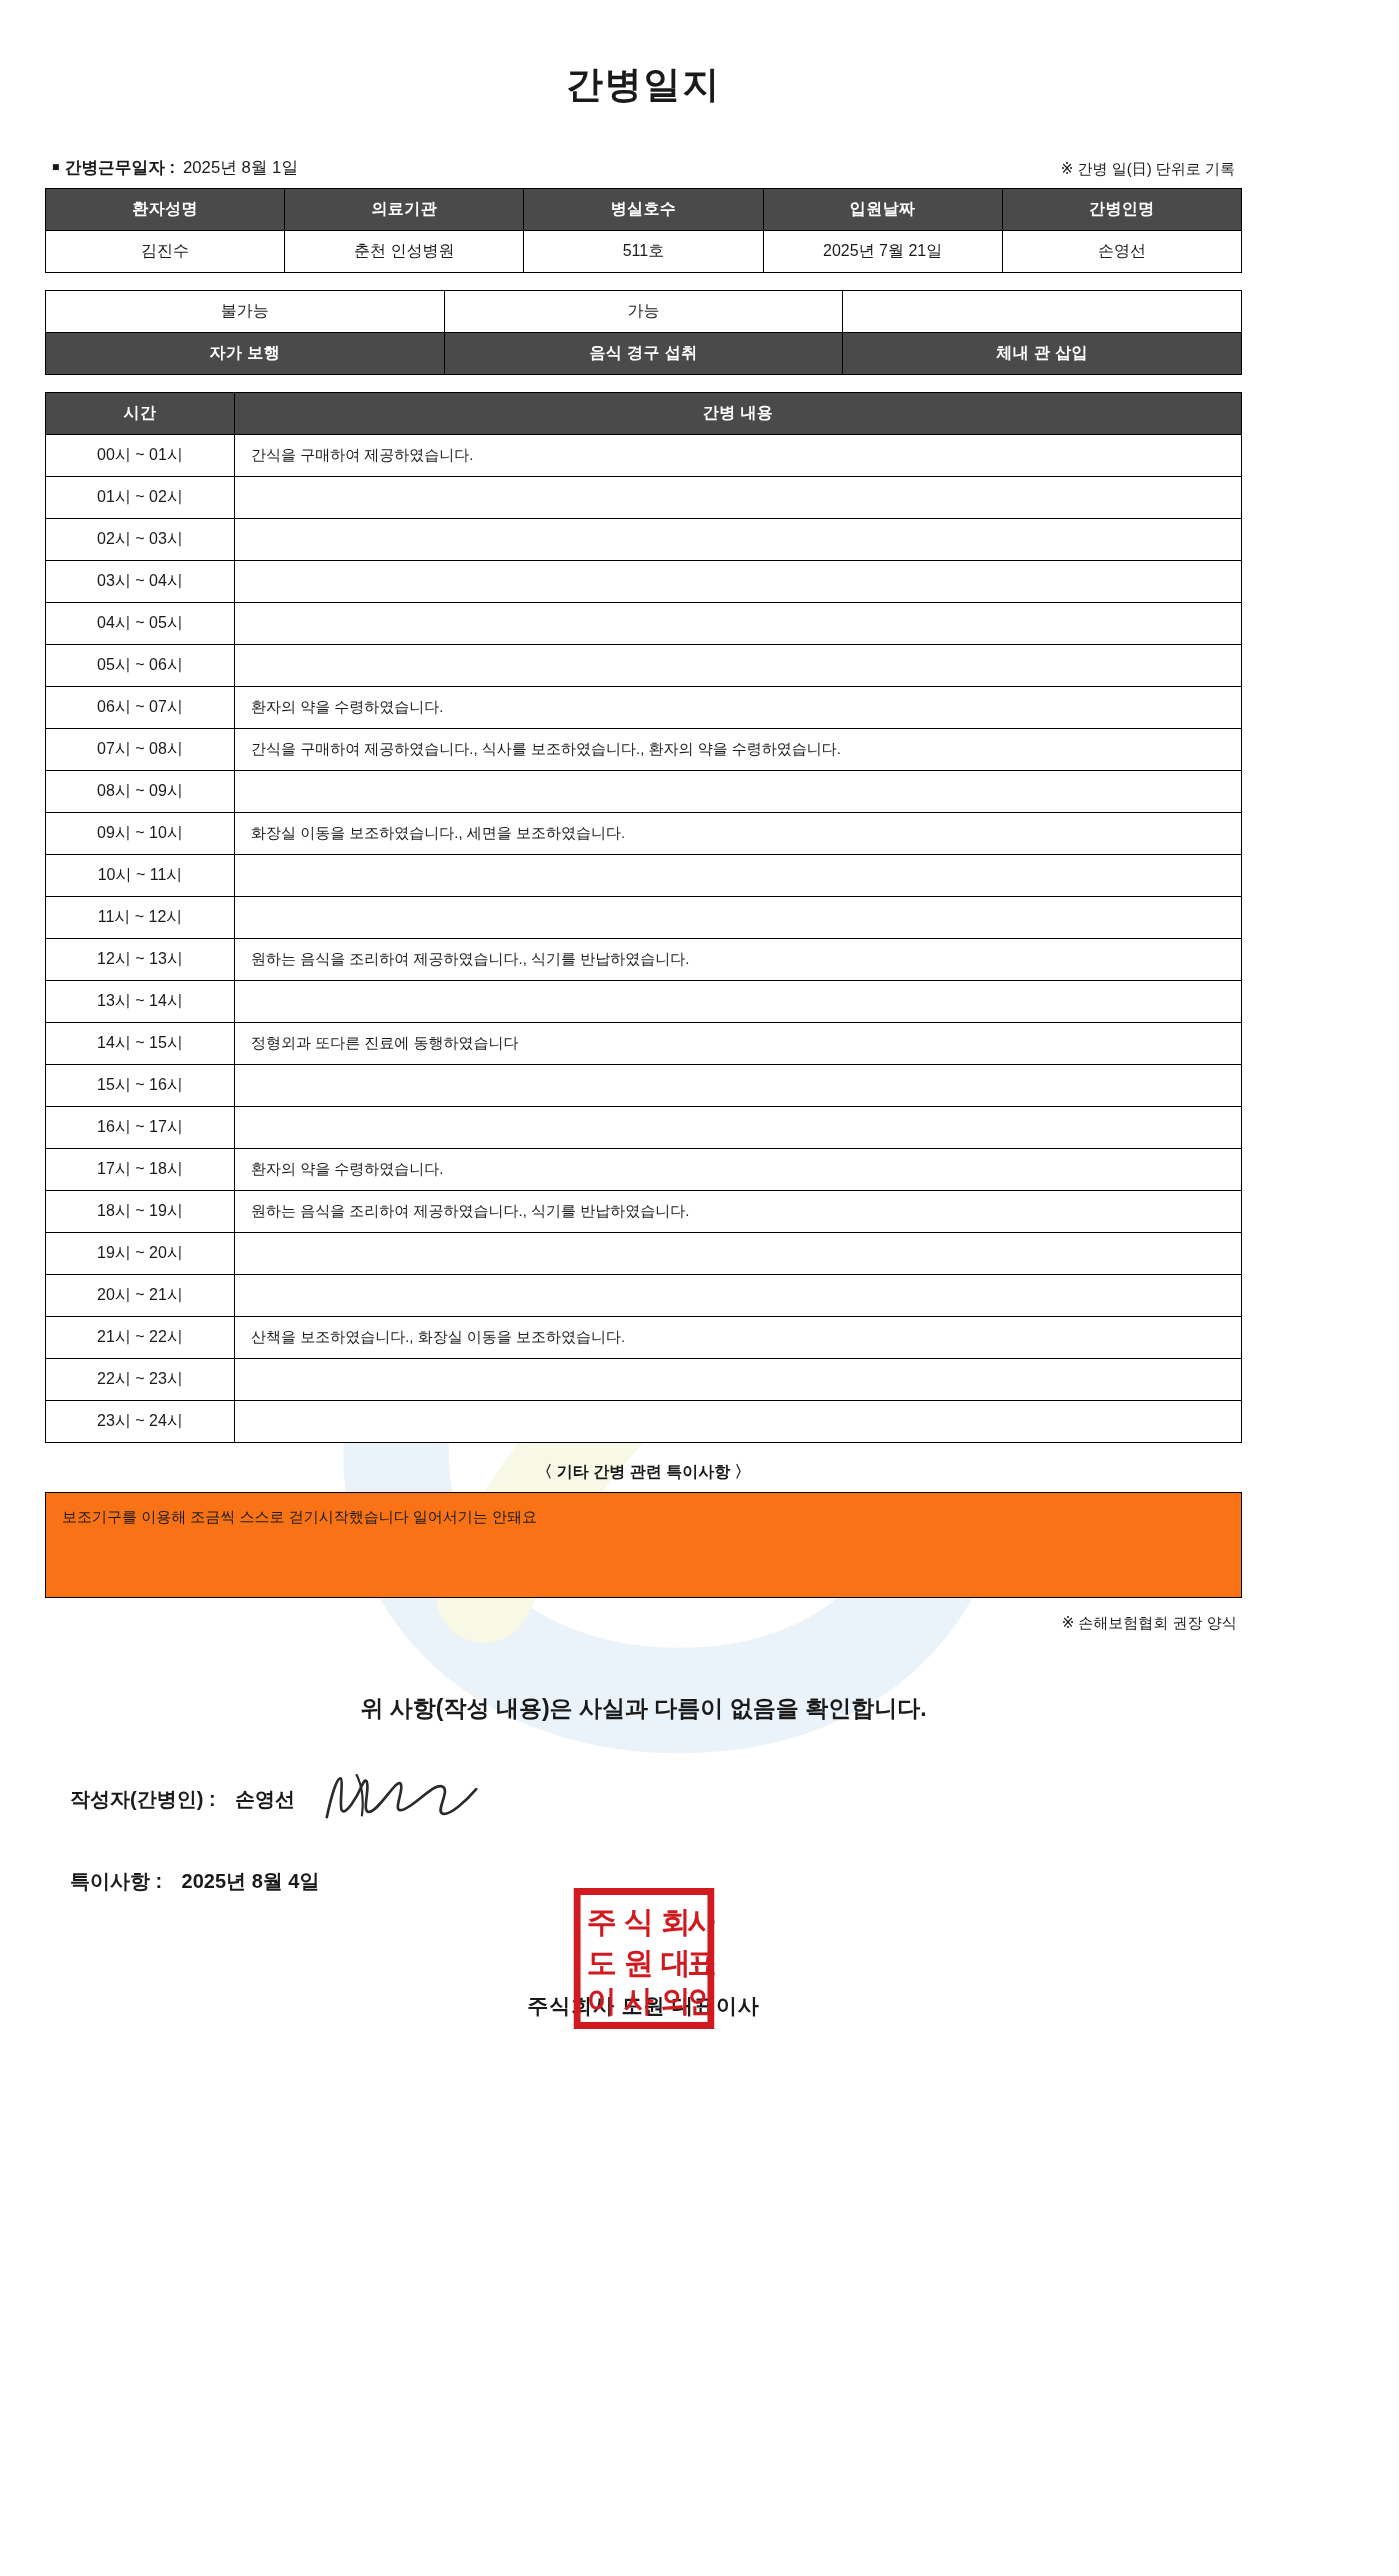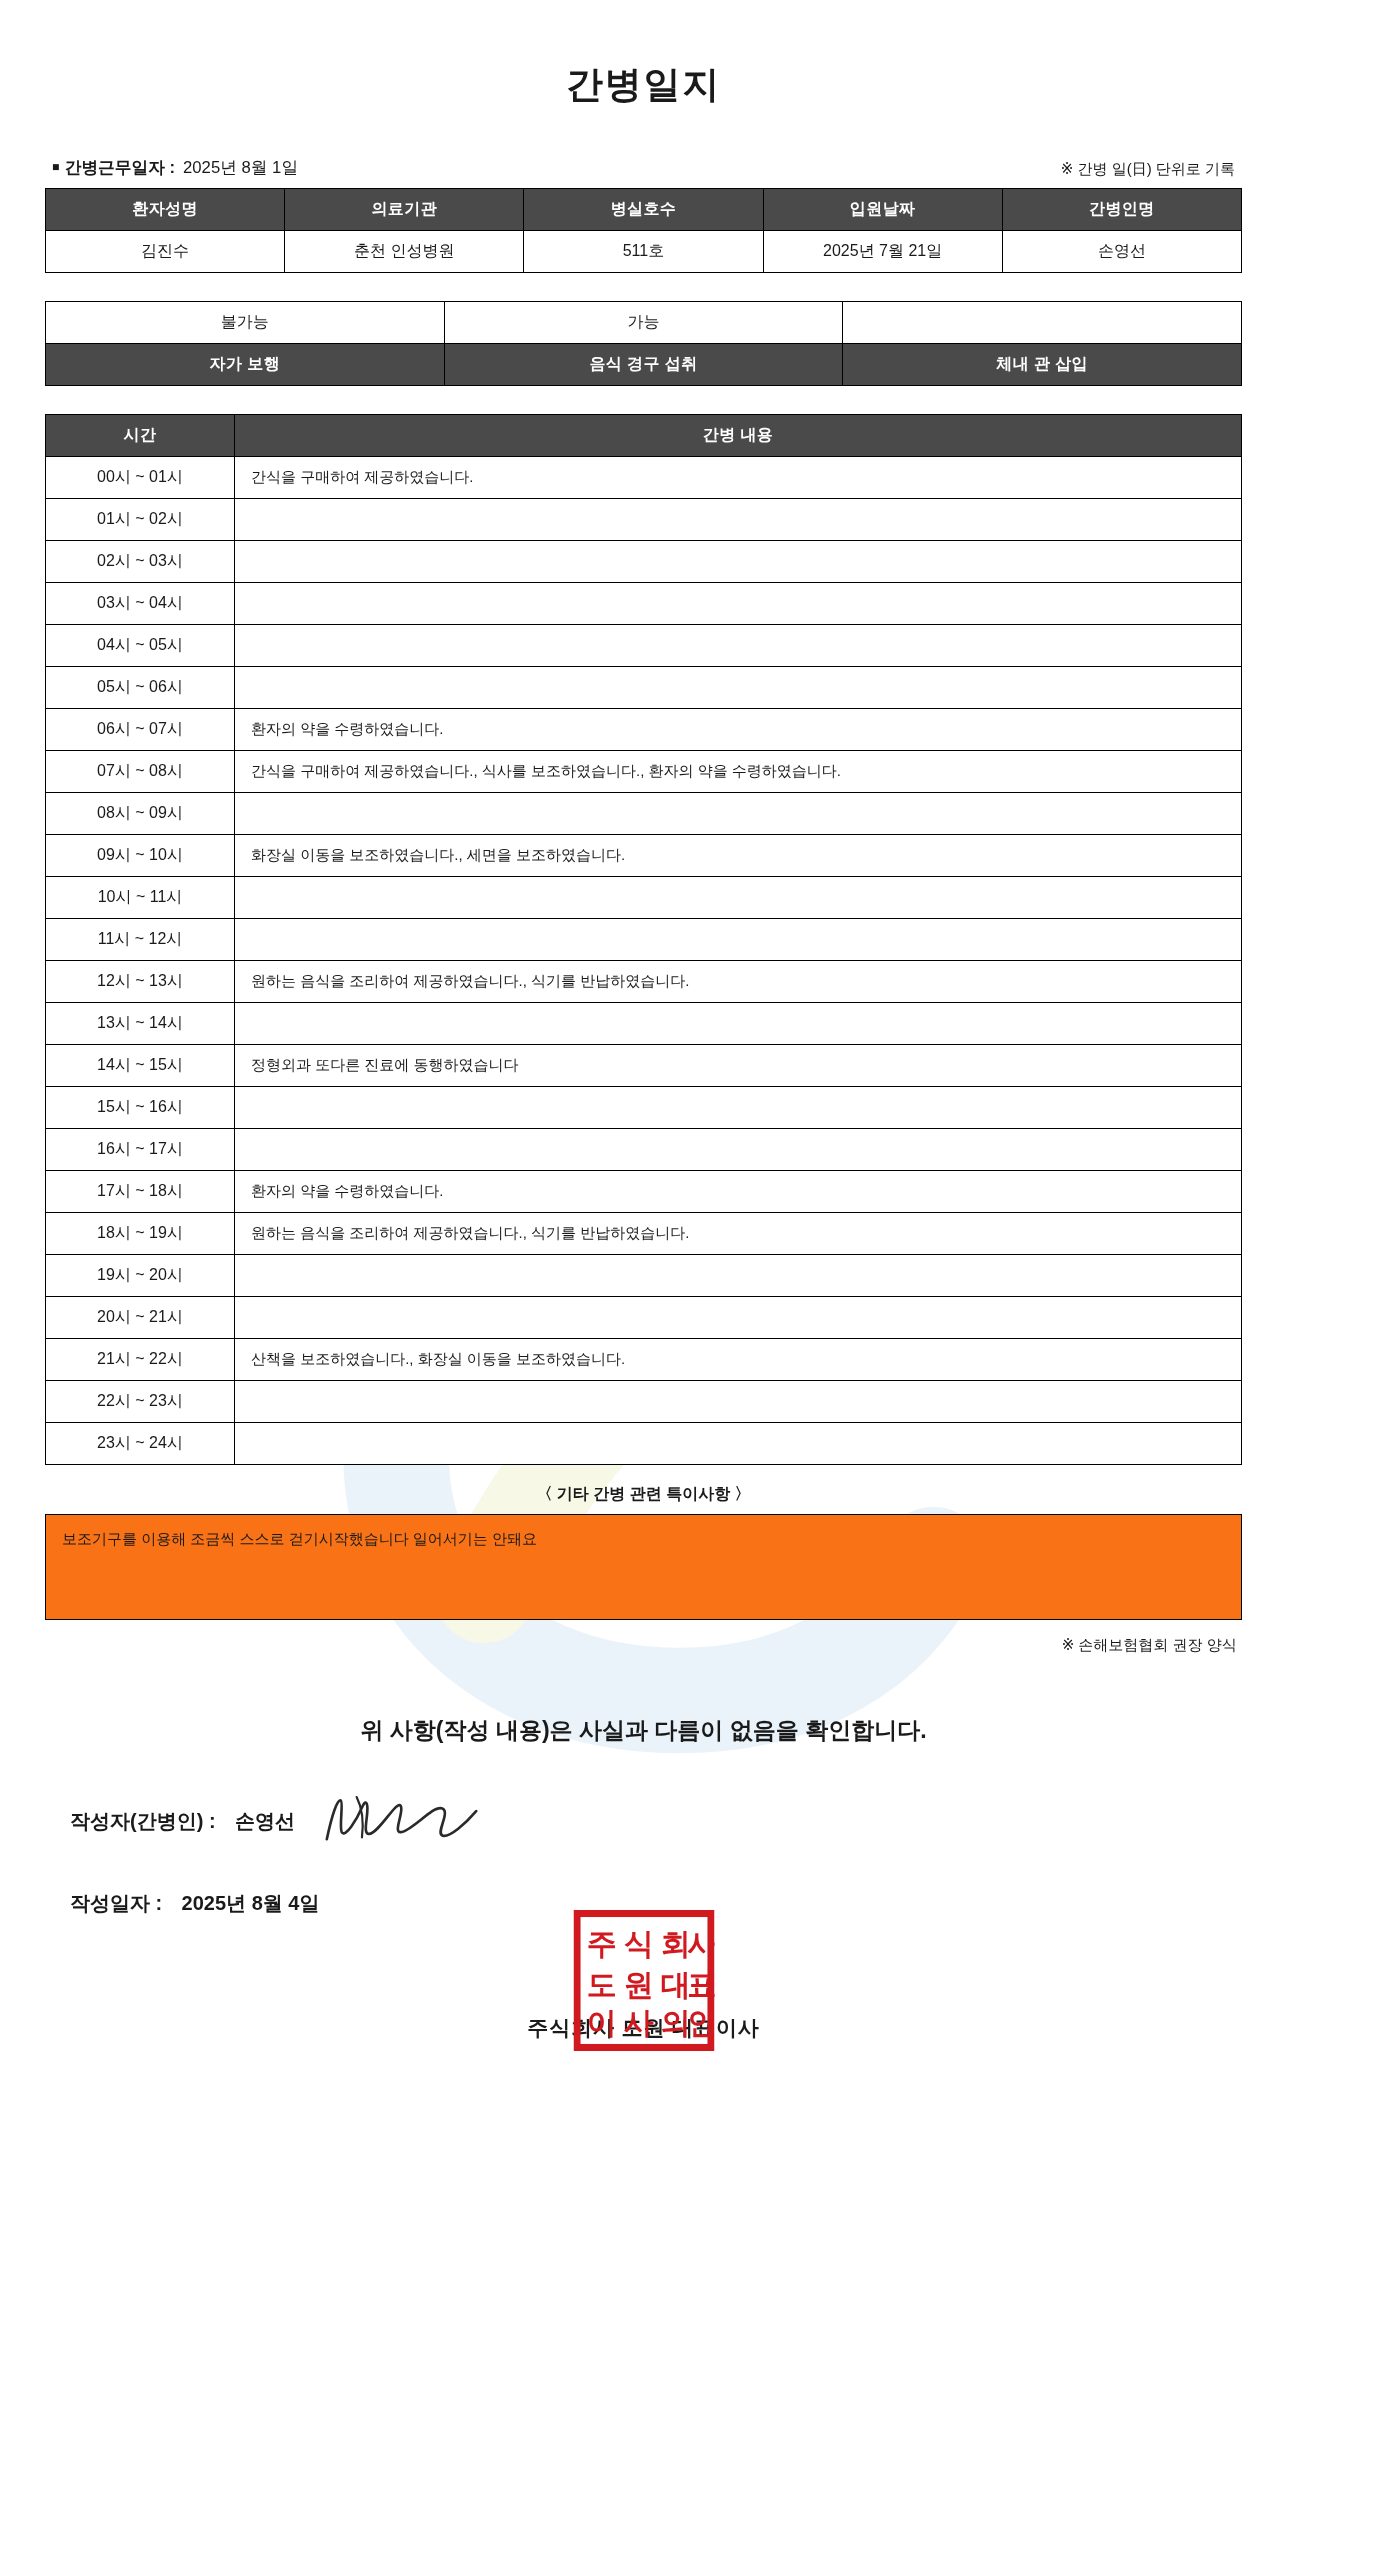--- a/index.html
+++ b/index.html
@@ -56,21 +56,21 @@
   .subhead .left .bullet { font-size: 12.3px; margin-right: 5.3px; vertical-align: 1.8px; }
   .subhead .left .val { font-weight: normal; margin-left: 8px; }
   .subhead .right { font-size: 15px; }
 
   
   table {
     width: 100%;
     border-collapse: collapse;
     table-layout: fixed;
   }
-  table.block { margin-bottom: 28px; }
+  table.block { margin-bottom: 17px; }
   th, td {
     border: 0.9px solid #000;
     text-align: center;
     font-size: 16px;
     height: 42px;
     padding: 3.5px 5.3px;
     background: #fff;
   }
   th {
     background: #4a4a4a;
@@ -333,21 +333,21 @@
       <span class="value">손영선</span>
       <span class="sig-scribble">
         <svg width="167" height="62" viewBox="0 0 190 70" xmlns="http://www.w3.org/2000/svg">
           <path d="M10 58 C16 30 22 12 26 14 C29 16 24 44 27 50 C31 57 44 36 50 22 C54 12 57 16 56 28 C55 40 52 52 58 52 C66 52 80 30 88 22 C94 16 96 20 94 30 C92 40 88 50 94 50 C102 50 118 34 130 26 C140 20 146 22 144 32 C142 42 136 52 142 54 C150 56 168 40 180 26" fill="none" stroke="#2a2a2a" stroke-width="3" stroke-linecap="round"></path>
           <path d="M44 10 C50 22 52 40 50 56" fill="none" stroke="#2a2a2a" stroke-width="2.5" stroke-linecap="round"></path>
         </svg>
       </span>
     </div>
 
     <div class="date-row">
-      <span class="label">작성일자 :</span>
+      <span class="label">특이사항 :</span>
       <span class="value">2025년 8월 4일</span>
     </div>
 
     <div class="company-row">
       <span class="stamp">
         <svg width="141" height="141" viewBox="0 0 160 160" xmlns="http://www.w3.org/2000/svg" style="font-size:24px">
           <rect x="4" y="4" width="152" height="152" fill="none" stroke="#d01a20" stroke-width="8"></rect>
           <g fill="#d01a20" font-family="'Liberation Sans', sans-serif" font-size="34" font-weight="bold" text-anchor="middle">
             <text x="32" y="50">주</text>
               <text x="74" y="50">식</text>

